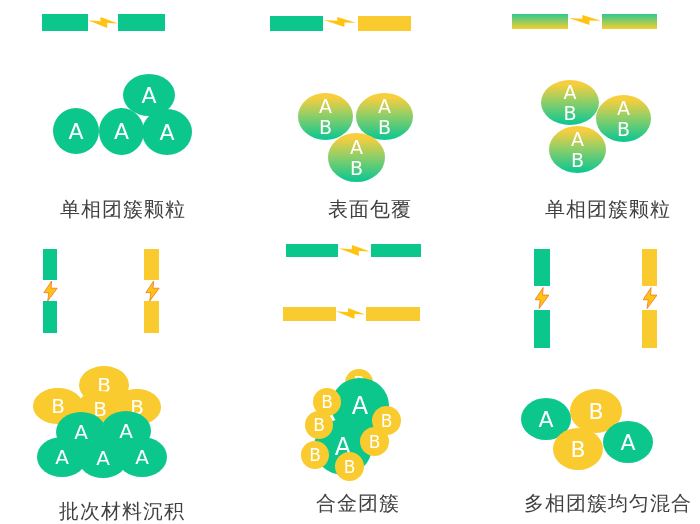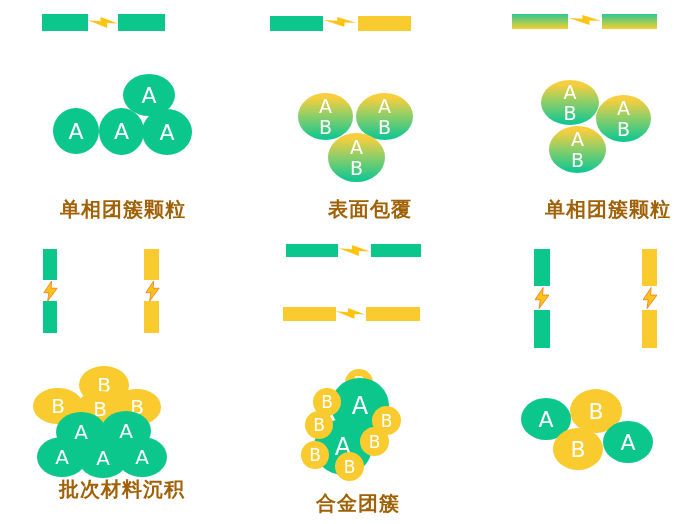--- a/index.html
+++ b/index.html
@@ -16,21 +16,21 @@
     color:#ffffff;font-size:22px;font-weight:400;
   }
   .p.g{background:#0cc78c;}
   .p.y{background:#f9cb2e;}
   .p.grad{background:linear-gradient(180deg,#f7ce3d 10%,#8fce68 48%,#14c78f 95%);}
   .ab{flex-direction:column;font-size:19px;line-height:1.1;}
   .small{font-size:17px;}
   .big{font-size:24px;}
   .cap{
     position:absolute;transform:translateX(-50%);white-space:nowrap;
-    font-size:20px;font-weight:bold;color:#a16207;letter-spacing:1px;
+    font-size:20px;font-weight:normal;color:#404040;letter-spacing:1px;
   }
   .bolt{position:absolute;}
   .bolt polygon{fill:#ffc412;}
   .bolt.outlined polygon{stroke:#f27b2a;stroke-width:1.5px;stroke-linejoin:round;}
 </style>
 </head>
 <body>
 
 <div class="canvas">
 
@@ -129,21 +129,21 @@
   <div class="p g" style="left:37px;top:437px;width:50px;height:40px;font-size:20px">
       <span>A</span>
     </div>
   <div class="p g" style="left:78px;top:438px;width:50px;height:40px;font-size:20px">
       <span>A</span>
     </div>
   <div class="p g" style="left:117px;top:437px;width:50px;height:40px;font-size:20px">
       <span>A</span>
     </div>
 
-  <div class="cap" style="left:122px;top:476px">批次材料沉积</div>
+  <div class="cap" style="left:122px;top:498px">批次材料沉积</div>
 
   <div class="bar g" style="left:286px;top:244px;width:52px;height:13px"></div>
   <svg class="bolt" style="left:339px;top:245px" width="31" height="11" viewBox="0 0 36 24" preserveAspectRatio="none">
       <polygon points="36,14 15,0 15,9 0,7 23,24 23,13"></polygon>
     </svg>
   <div class="bar g" style="left:371px;top:244px;width:50px;height:13px"></div>
   <div class="bar y" style="left:283px;top:307px;width:53px;height:14px"></div>
   <svg class="bolt" style="left:336px;top:308px" width="29" height="11" viewBox="0 0 36 24" preserveAspectRatio="none">
       <polygon points="36,14 15,0 15,9 0,7 23,24 23,13"></polygon>
     </svg>
@@ -196,14 +196,15 @@
   <div class="p g" style="left:521px;top:398px;width:50px;height:42px">
       <span>A</span>
     </div>
   <div class="p y" style="left:553px;top:428px;width:50px;height:42px">
       <span>B</span>
     </div>
   <div class="p g" style="left:603px;top:421px;width:50px;height:42px">
       <span>A</span>
     </div>
 
+  <div class="cap" style="left:608px;top:490px">多相团簇均匀混合</div>
 
 </div>
 
 </body></html>

